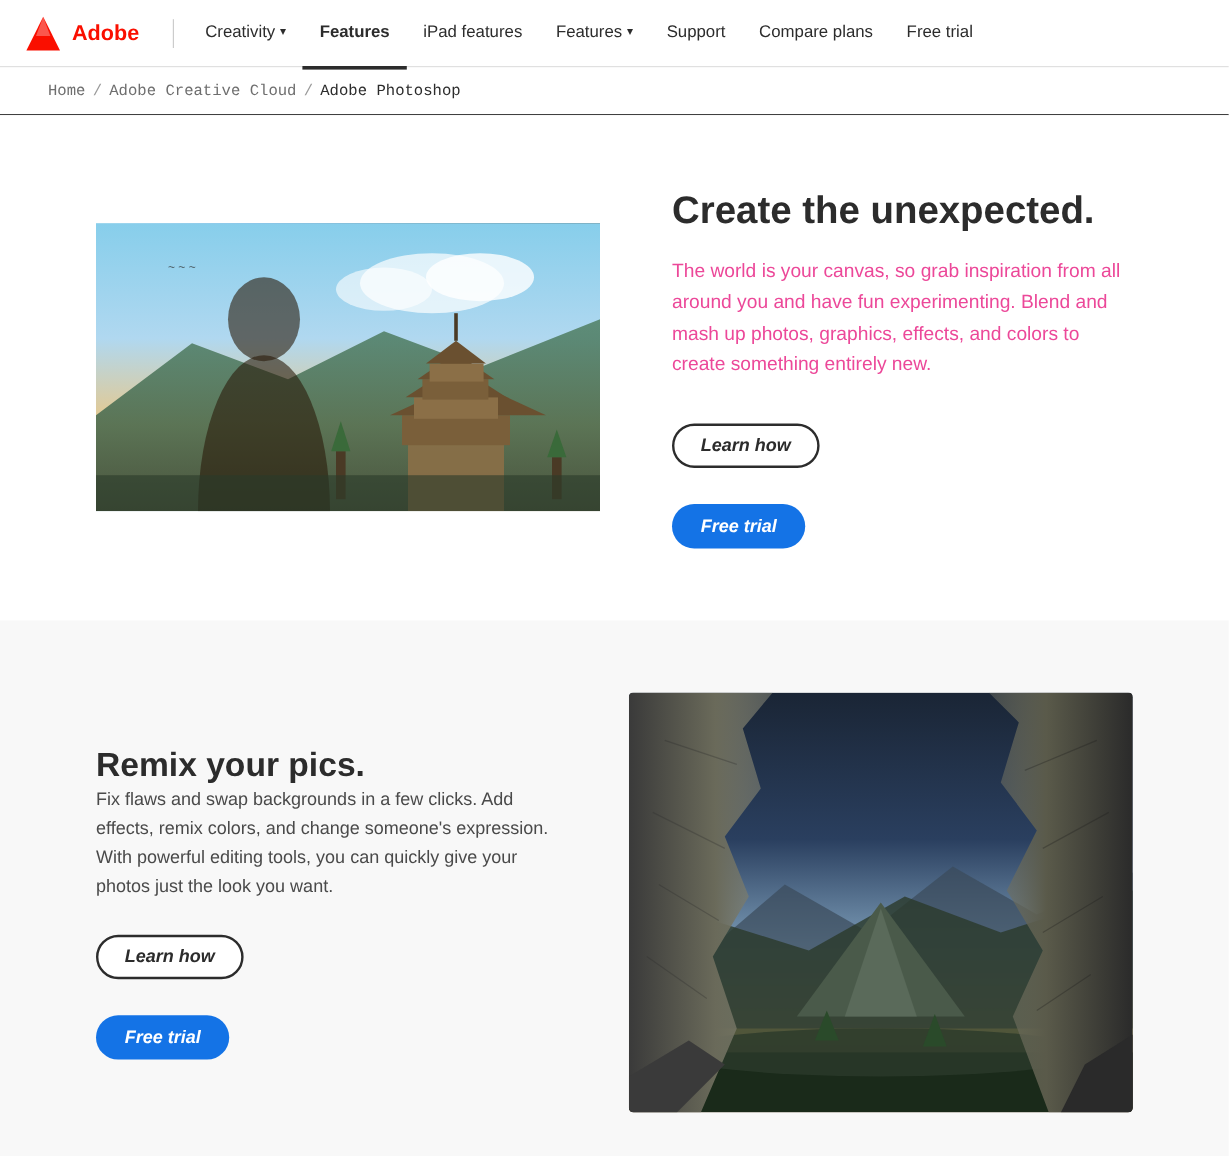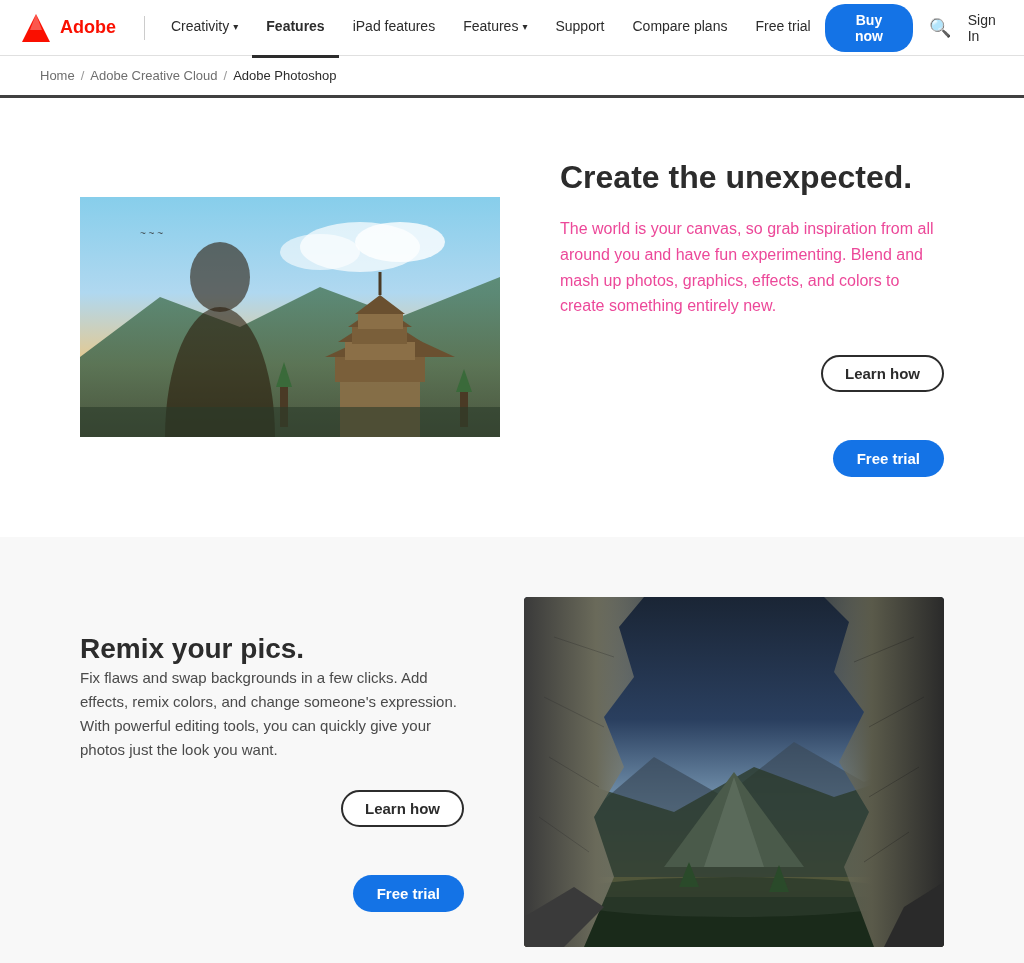--- a/index.html
+++ b/index.html
@@ -94,22 +94,23 @@
       text-decoration: none;
     }
 
     
     .breadcrumb {
       display: flex;
       align-items: center;
       padding: 12px 40px;
       font-size: 13px;
       color: #6e6e6e;
-      border-bottom: 3px solid #404040;
+      border-bottom: 1px solid #404040;
       background: #fff;
+      font-family: Liberation Mono, monospace;
     }
     .breadcrumb a {
       color: #6e6e6e;
       text-decoration: none;
     }
     .breadcrumb .sep {
       margin: 0 6px;
       color: #999;
     }
     .breadcrumb .current {
@@ -177,22 +178,23 @@
       font-size: 15px;
       font-weight: 600;
       color: #fff;
       background: #1473e6;
       cursor: pointer;
       text-decoration: none;
     }
     .cta-group {
       display: flex;
       flex-direction: column;
-      align-items: flex-end;
-      gap: 32px;
+      align-items: flex-start;
+      gap: 14px;
+      font-style: italic;
     }
 
     
     .section-2-wrapper {
       background: #f8f8f8;
       padding: 60px 80px;
     }
     .section-2 {
       display: flex;
       align-items: center;
@@ -252,25 +254,20 @@
     </a>
     <a class="nav-link">
       <span>Support</span>
     </a>
     <a class="nav-link">
       <span>Compare plans</span>
     </a>
     <a class="nav-link">
       <span>Free trial</span>
     </a>
-  </div>
-  <div class="nav-right">
-    <button class="btn-buy-now">Buy now</button>
-    <span class="nav-search-icon">🔍</span>
-    <a class="nav-signin">Sign In</a>
   </div>
 </nav>
 
 <div class="breadcrumb">
   <a>Home</a>
   <span class="sep">/</span>
   <a>Adobe Creative Cloud</a>
   <span class="sep">/</span>
   <span class="current">Adobe Photoshop</span>
 </div>

